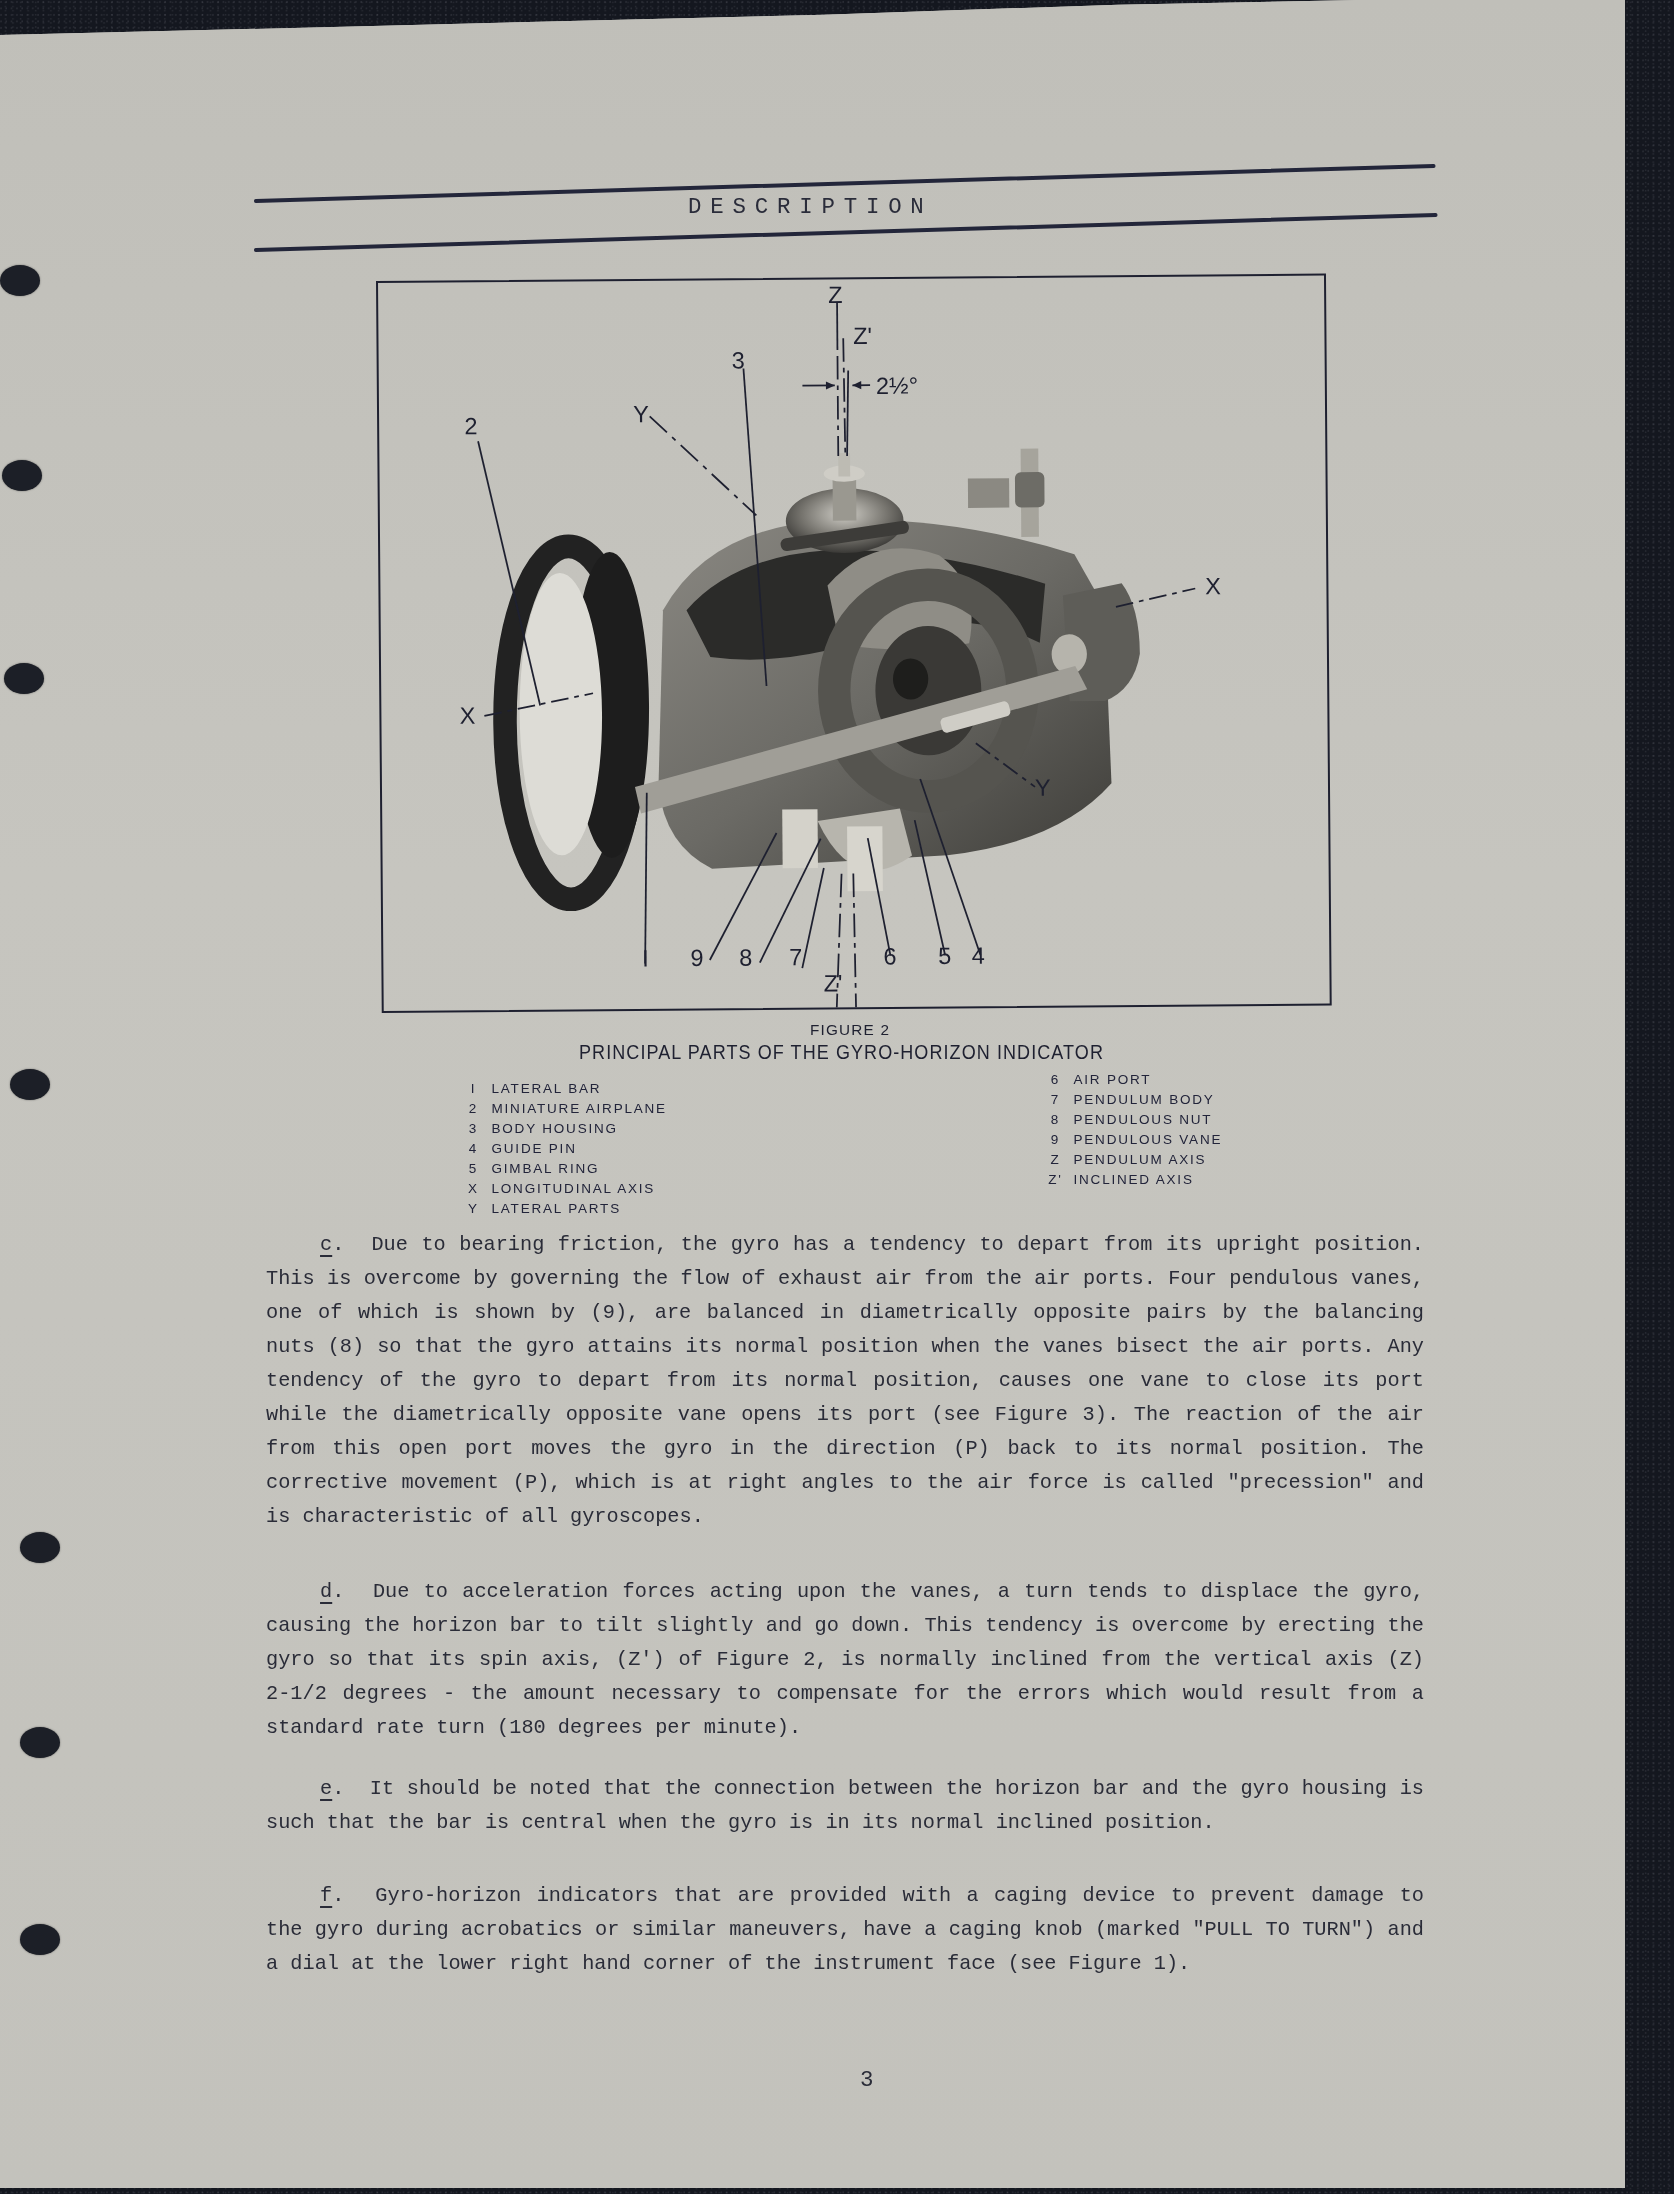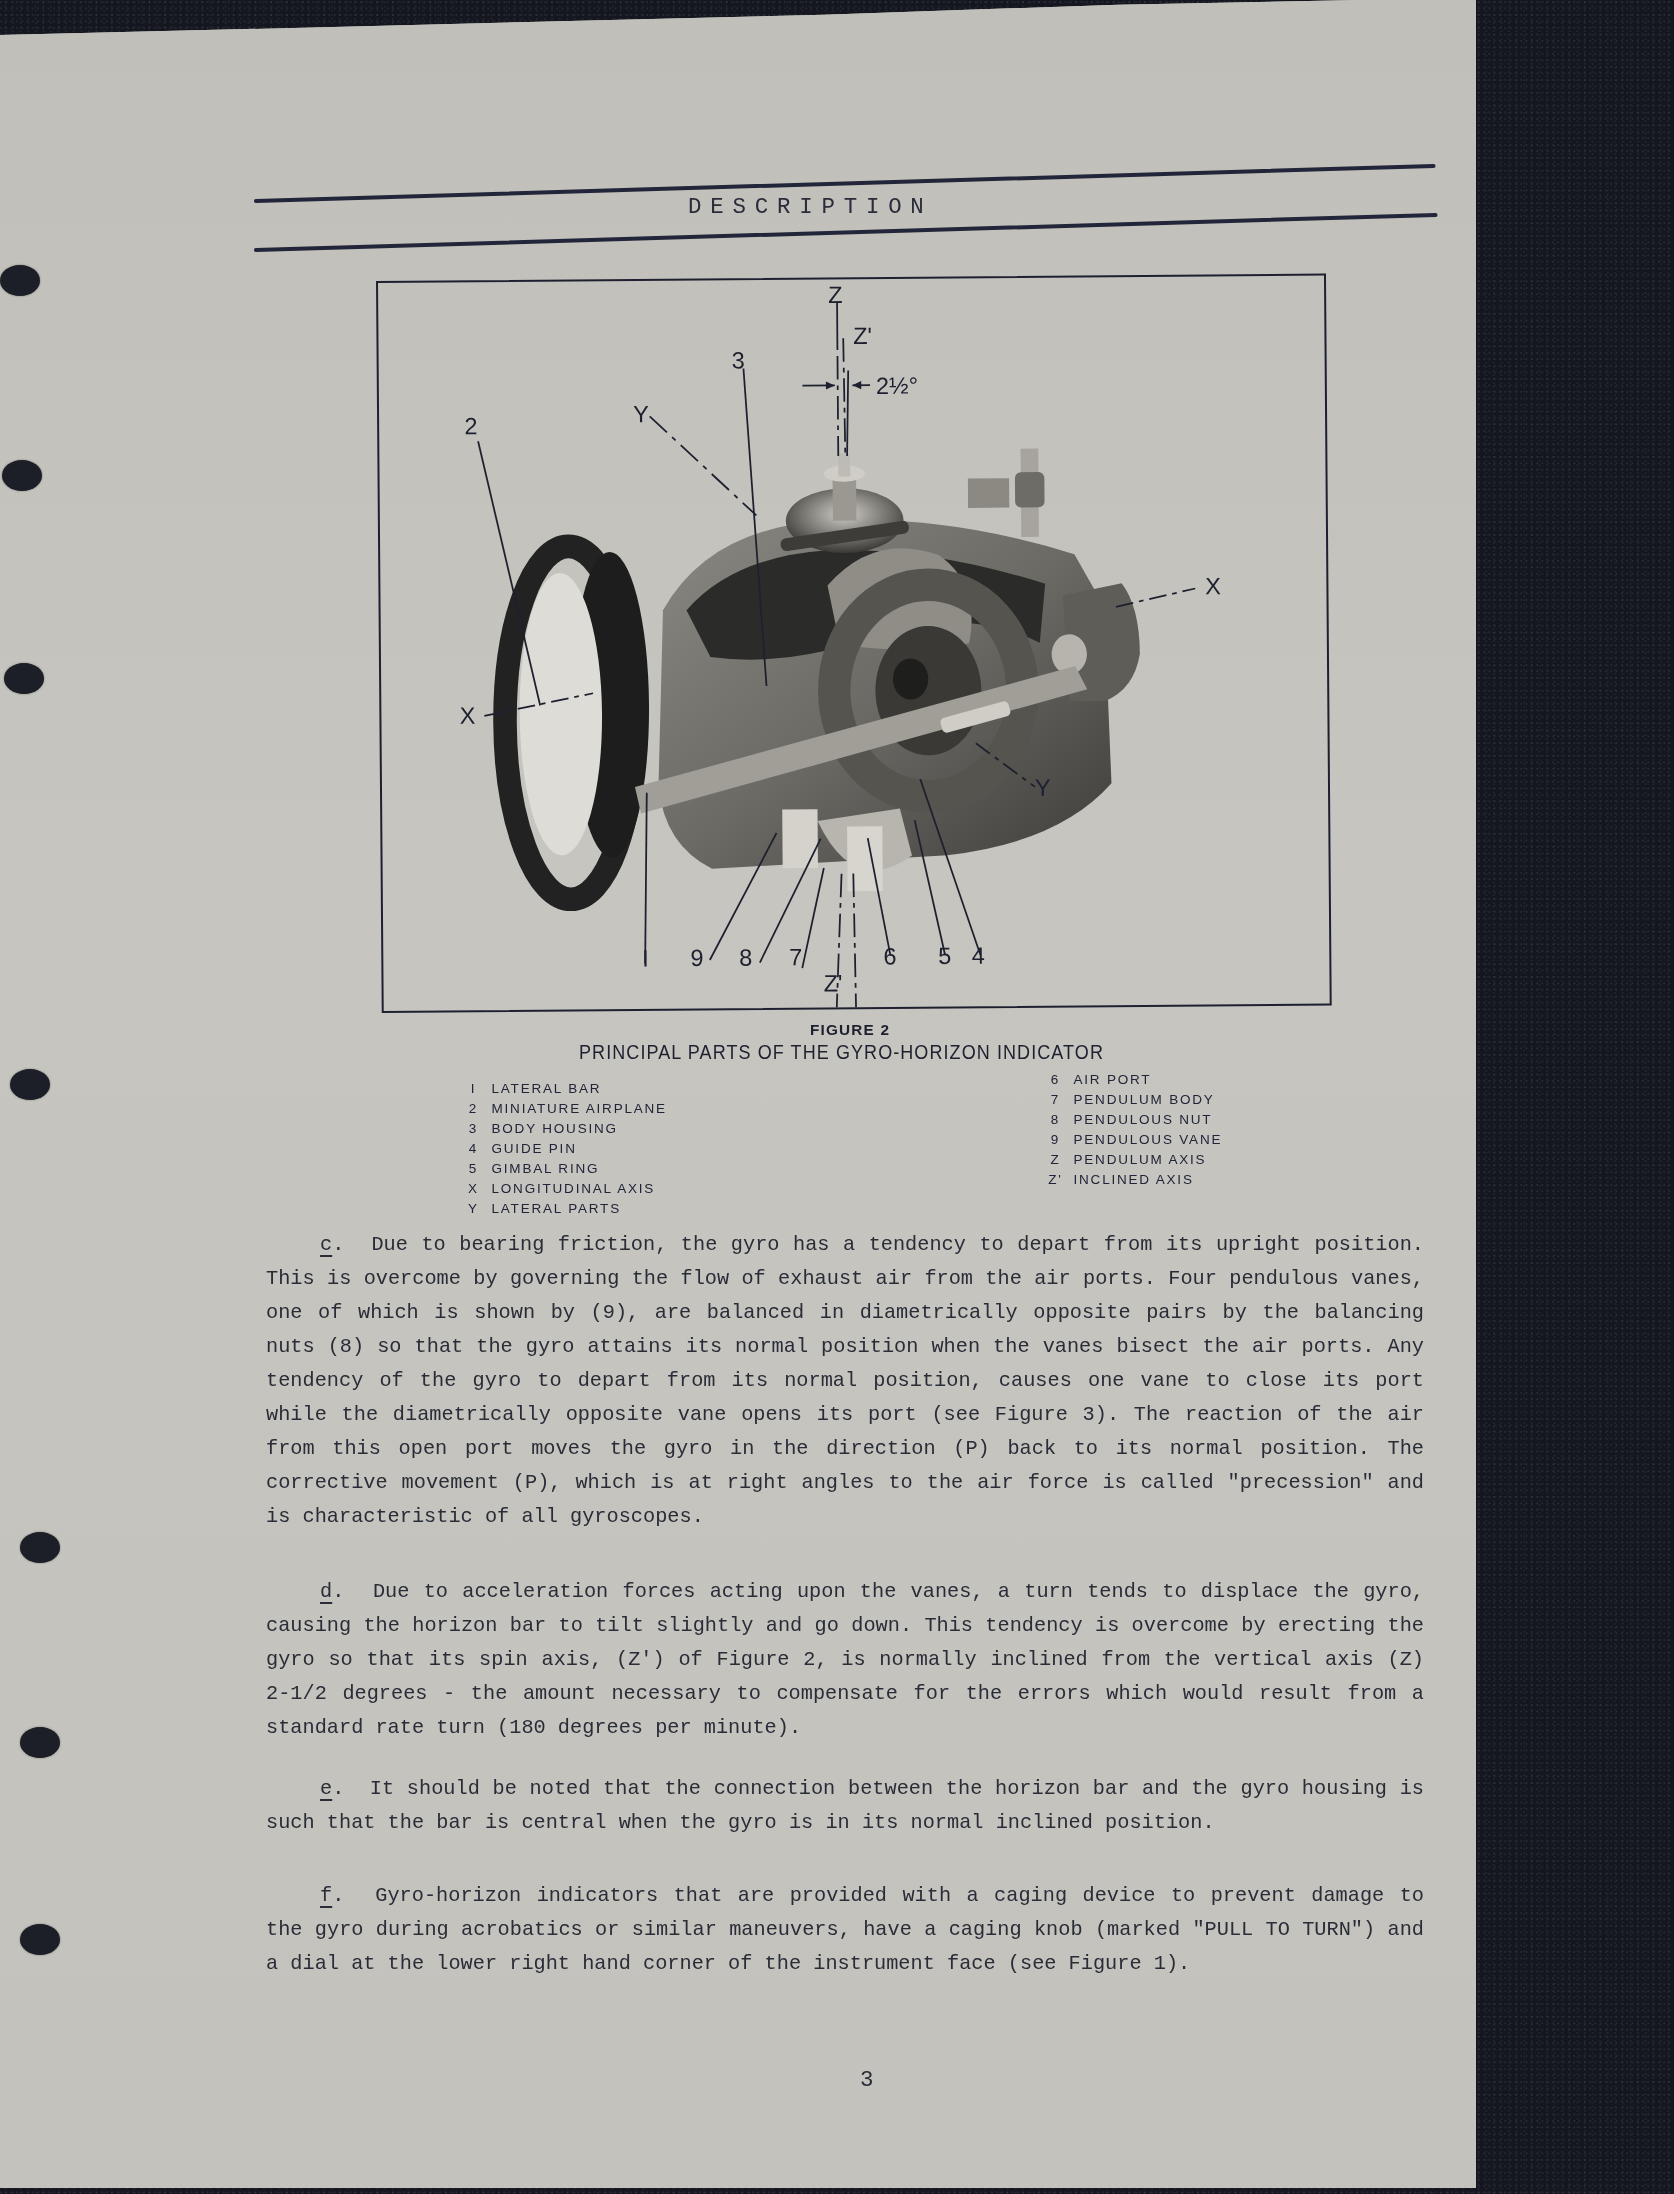--- a/index.html
+++ b/index.html
@@ -5,21 +5,21 @@
   html, body { margin: 0; padding: 0; }
   body {
     width: 1674px; height: 2194px; position: relative; overflow: hidden;
     background: #14171f;
     background-image:
       radial-gradient(circle at 20% 30%, rgba(200,200,210,0.12) 0.6px, transparent 1.2px),
       radial-gradient(circle at 70% 60%, rgba(200,200,210,0.10) 0.6px, transparent 1.2px);
     background-size: 5.3px 6.5px, 7.6px 4.1px;
   }
   .page {
-    position: absolute; left: 0; top: 0; width: 1476px; height: 2188px;
+    position: absolute; left: 0; top: 0; width: 1625px; height: 2188px;
     background: #c4c3bd;
     background-image: linear-gradient(180deg, #c0bfb9 0%, #c6c5bf 40%, #c3c2bc 100%);
     clip-path: polygon(0 35px, 353px 26.5px, 824px 14.7px, 1118px 4.7px, 1359px 0, 1625px 0, 1625px 2188px, 0 2188px);
   }
   .hole {
     position: absolute; width: 40px; height: 31px; border-radius: 50%;
     background: #1c1f27; box-shadow: 0 0 1.8px rgba(0,0,0,0.5);
   }
   .rule {
     position: absolute; height: 3.5px; background: #23263a; border-radius: 1.8px;
@@ -34,21 +34,21 @@
     position: absolute; left: 376px; top: 281px; width: 946px; height: 728px;
     border: 2.4px solid #1e2030;
     transform: rotate(-0.45deg); transform-origin: left top;
   }
   .figure-svg { position: absolute; left: 0; top: 0; width: 946px; height: 728px; }
   .callout {
     font-family: "Liberation Sans", sans-serif; font-size: 40px; fill: #1e2030;
   }
   .fig-label {
     position: absolute; left: 810px; top: 1021px;
-    font-family: "Liberation Sans", sans-serif; font-weight: bold; font-size: 15.3px;
+    font-family: "Liberation Sans", sans-serif; font-weight: normal; font-size: 15.3px;
     letter-spacing: 1.2px; color: #1e2030;
   }
   .fig-caption {
     position: absolute; left: 579px; top: 1041px;
     font-family: "Liberation Sans", sans-serif; font-size: 20px; letter-spacing: 1.2px;
     color: #1e2030; transform: scaleX(0.9); transform-origin: left center;
   }
   .legend {
     position: absolute; font-family: "Liberation Sans", sans-serif; font-size: 13.5px;
     letter-spacing: 1.8px; color: #22243a;

